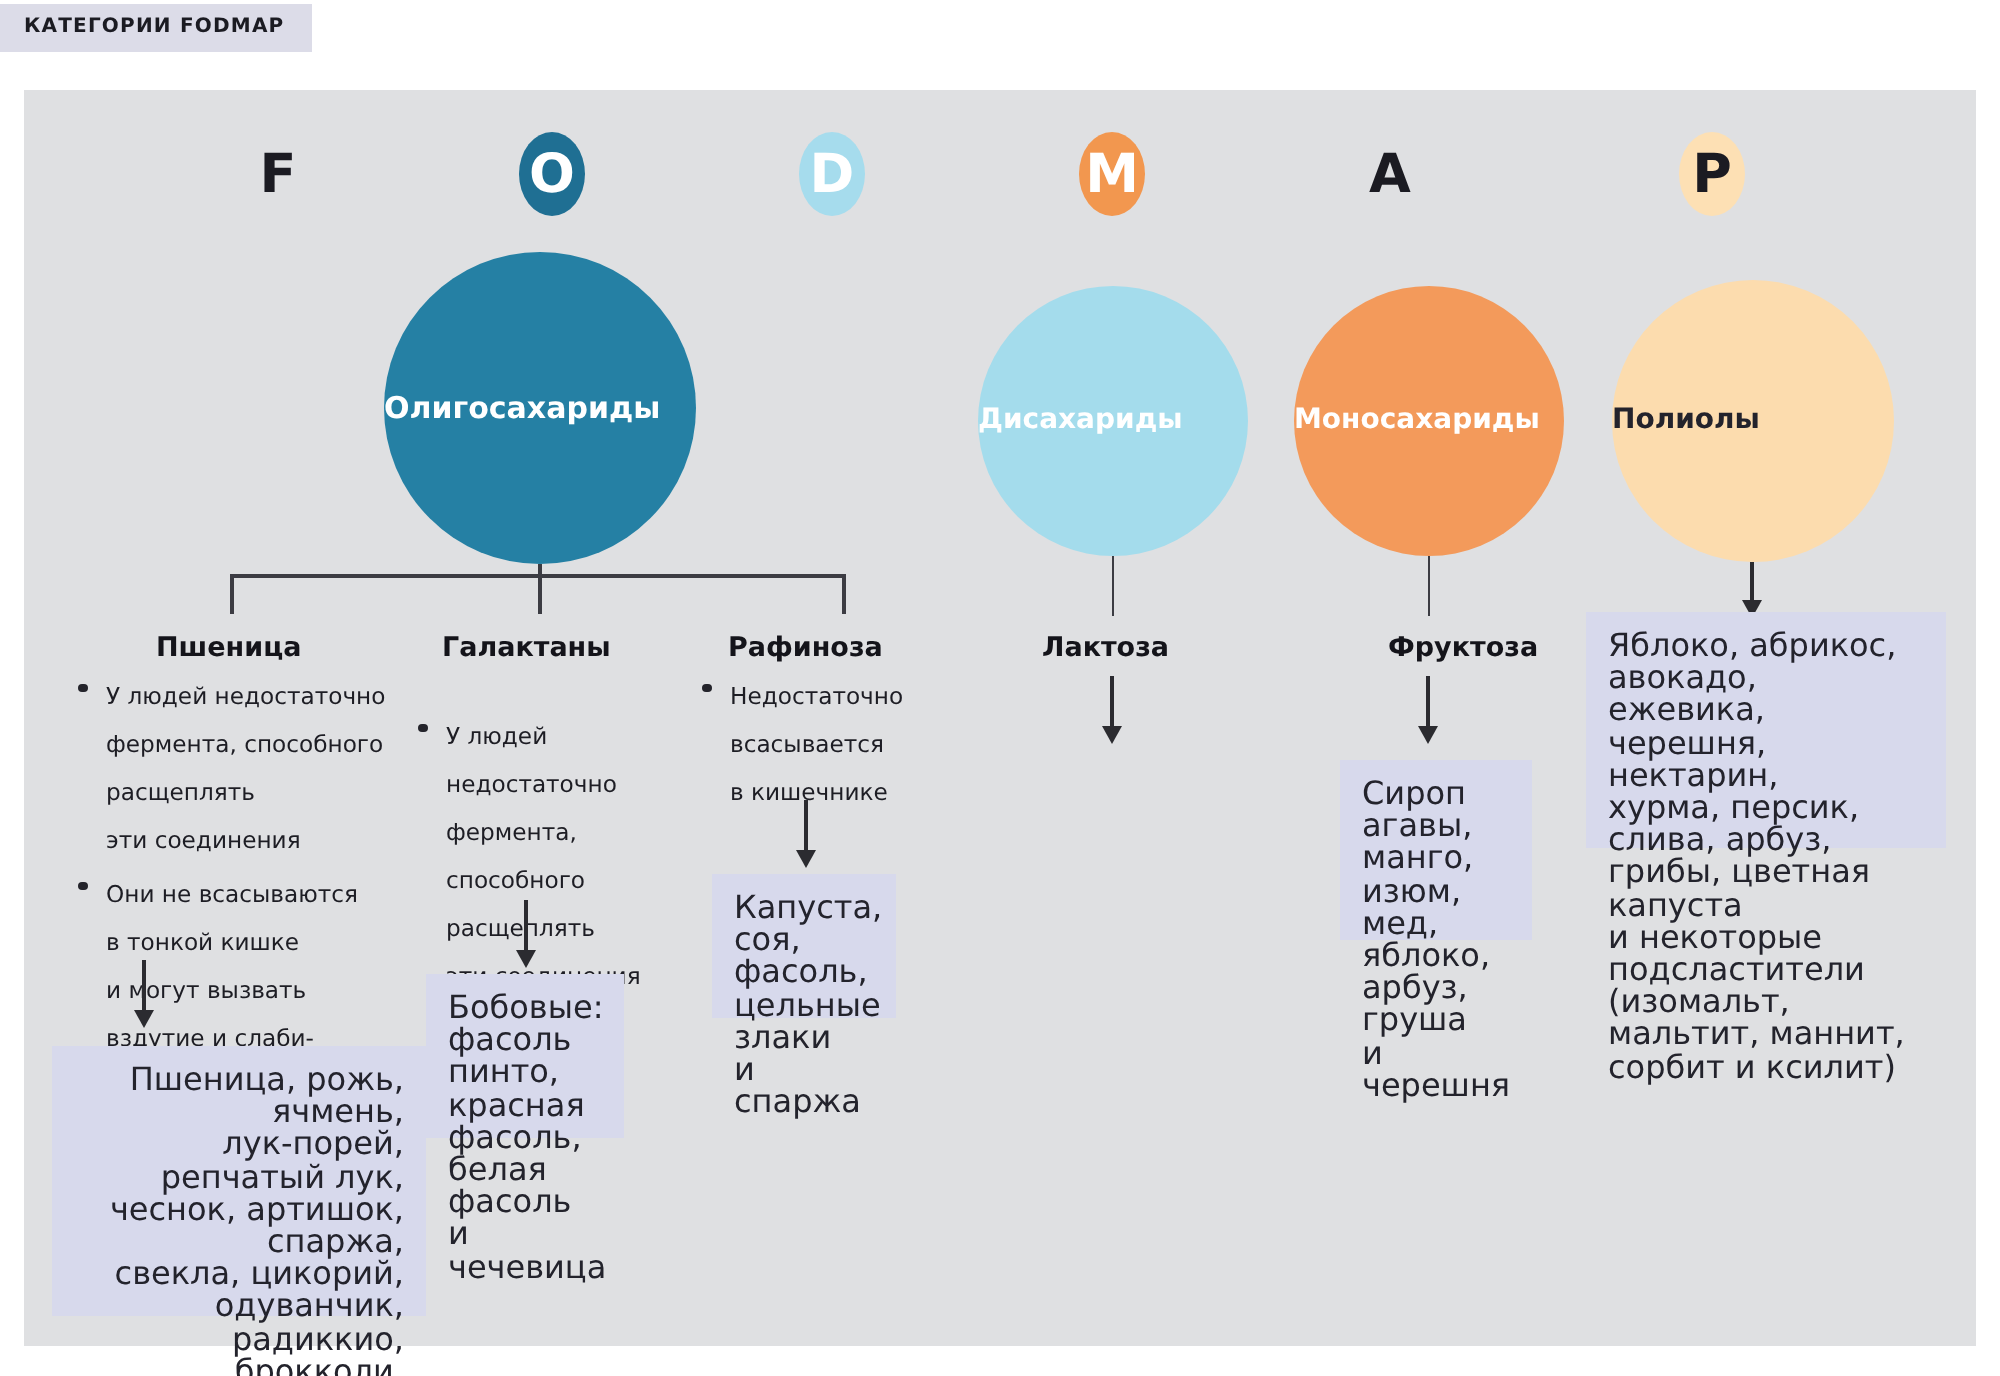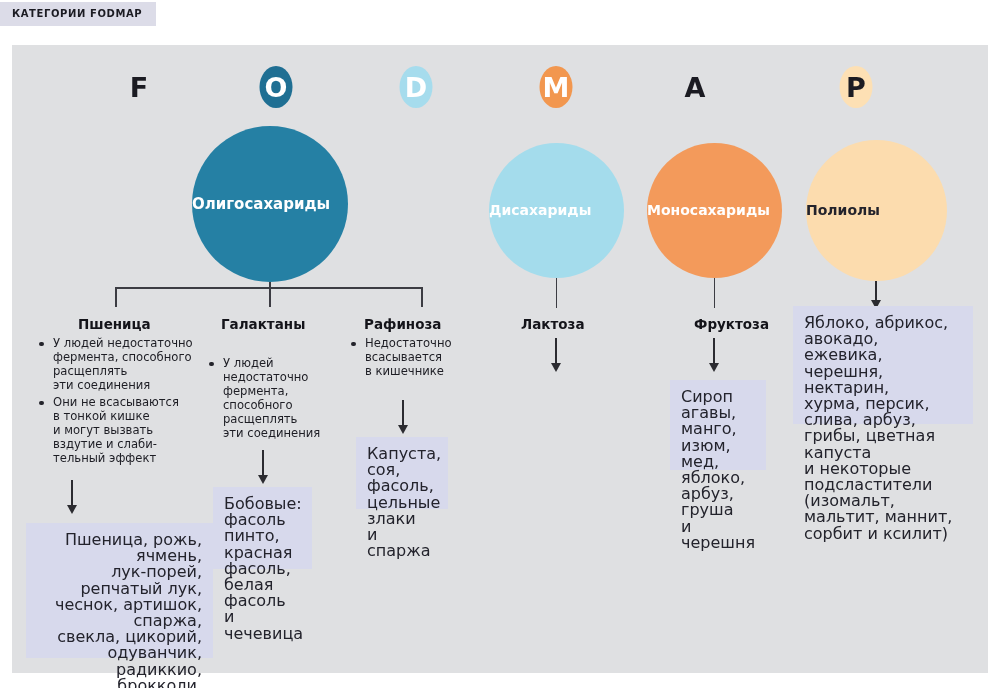--- a/index.html
+++ b/index.html
@@ -70,21 +70,21 @@
     font-size:13.5px;font-weight:bold;color:#14141a;
     white-space:nowrap;
   }
 
   
   .bullets{position:absolute;}
   .bullet-item{
     position:relative;
     padding-left:17px;
     font-size:11.6px;
-    line-height:14px;
+    line-height:24px;
     color:#1d1d24;
     margin-bottom:3px;
     white-space:pre-line;
   }
   .bullet-item::before{
     content:"";
     position:absolute;left:3px;top:5.5px;
     width:4.6px;height:4.6px;border-radius:50%;
     background:#24242b;
   }

